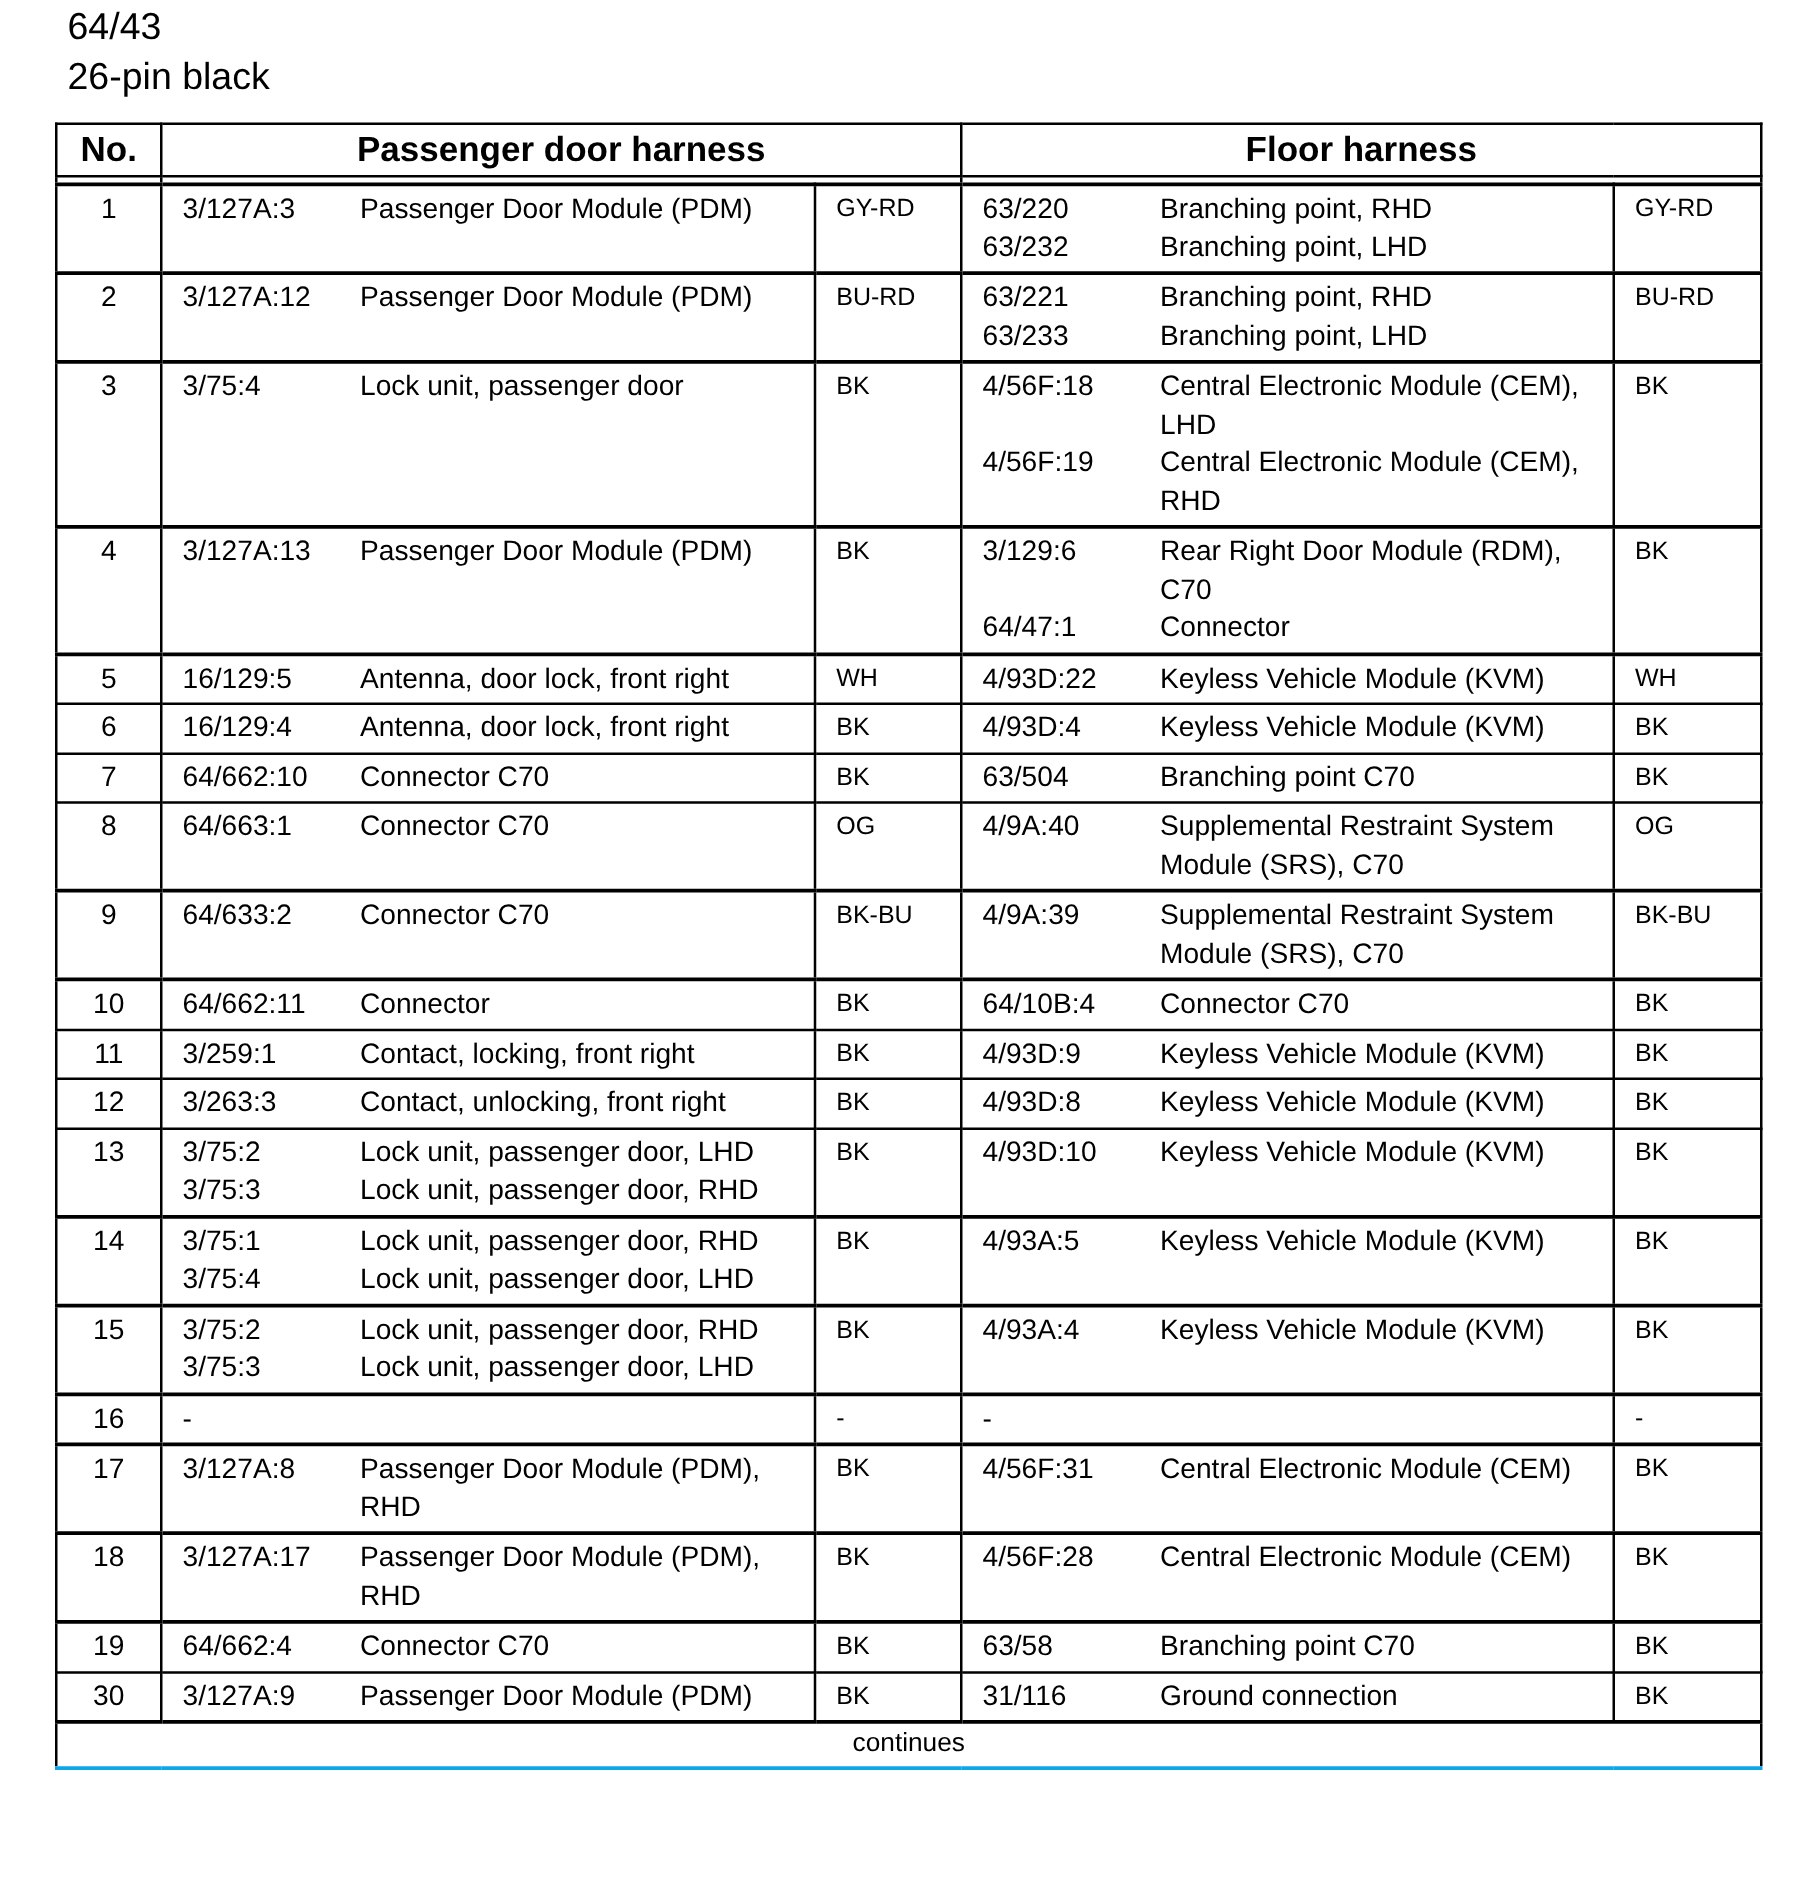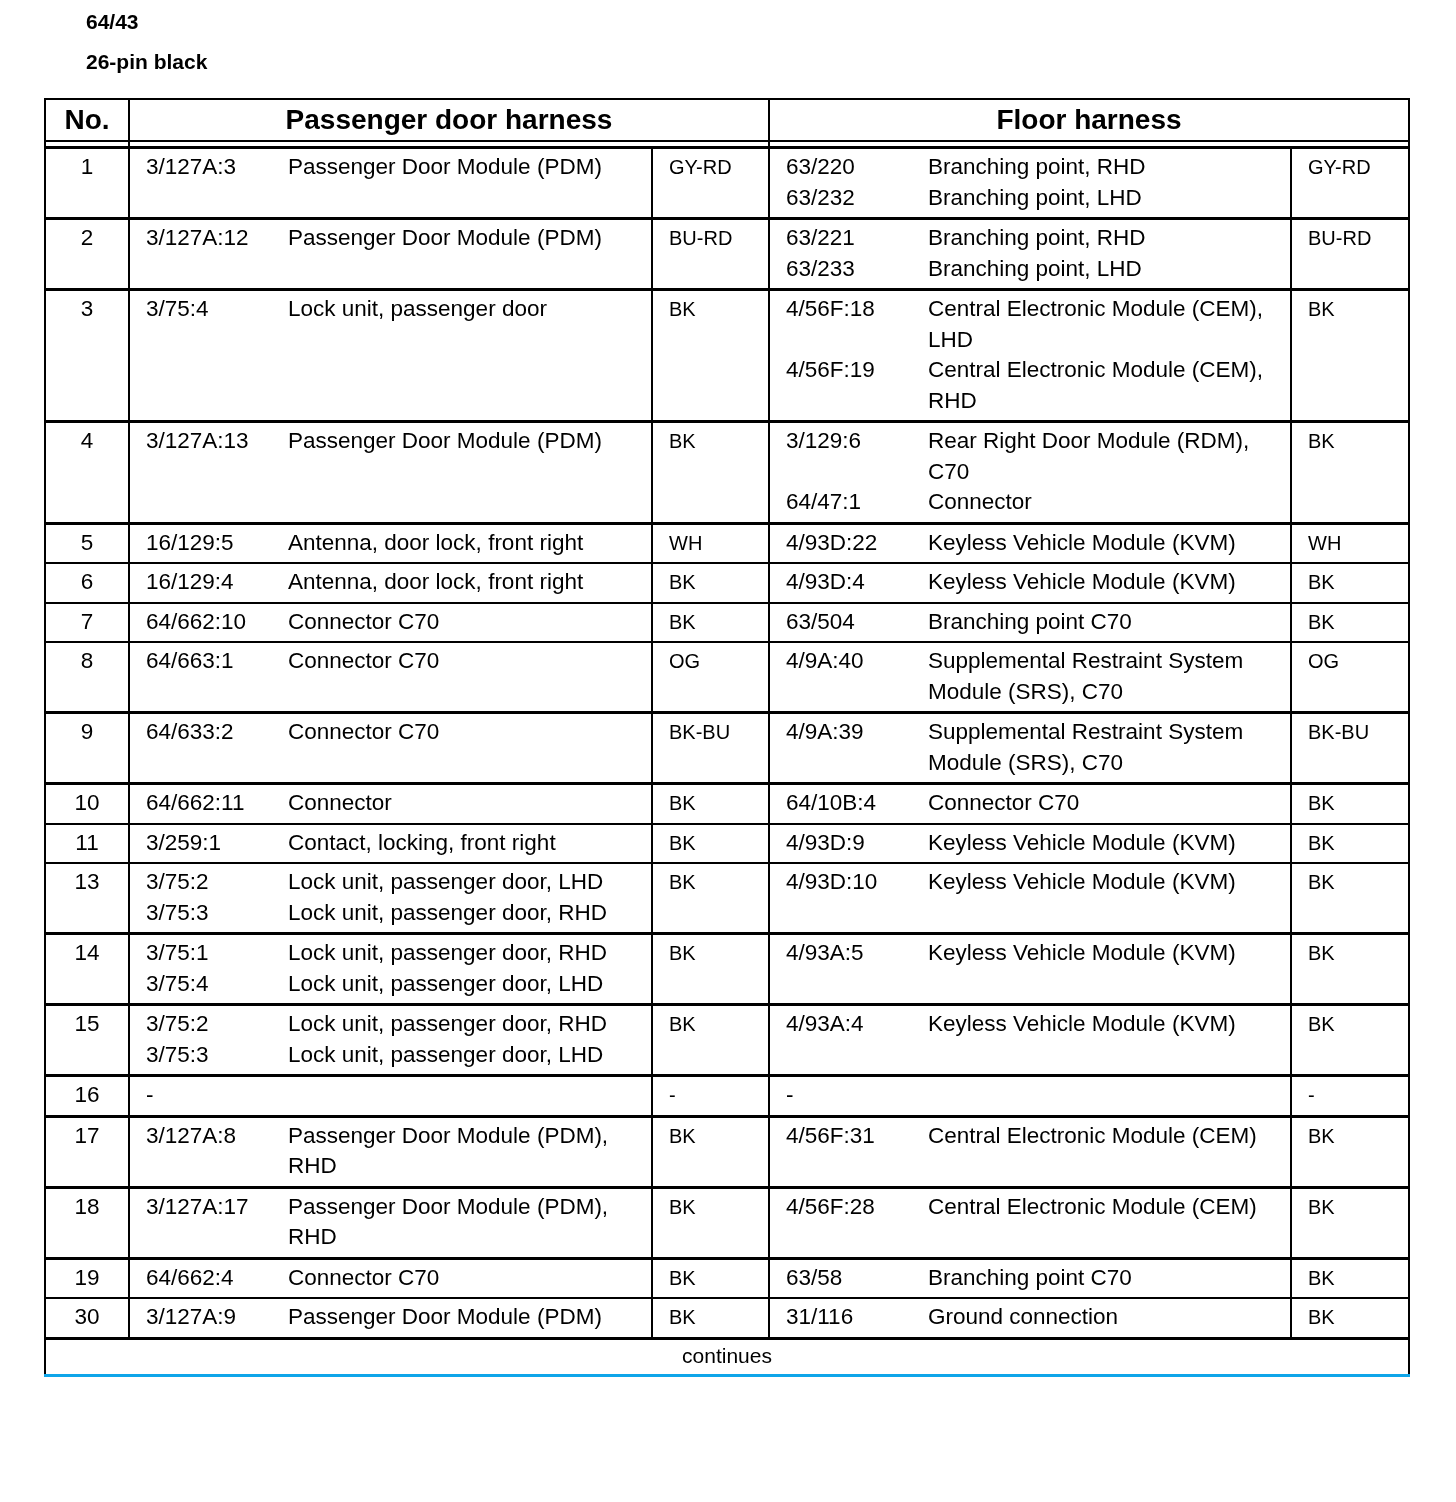--- a/index.html
+++ b/index.html
@@ -2,21 +2,21 @@
 <html><head>
 <meta charset="utf-8">
 <style>
   html, body { margin: 0; padding: 0; background: #ffffff; }
   body {
     width: 1456px; height: 1502px; position: relative; overflow: hidden;
     font-family: "Liberation Sans", sans-serif; color: #000;
   }
   .title {
     position: absolute; left: 54px; top: 2px;
-    font-weight: bold; font-size: 21px; line-height: 40px; margin-left: 32px;
+    font-weight: normal; font-size: 30px; line-height: 40px;
   }
   .tbl {
     position: absolute; left: 44px; top: 98px; width: 1364px;
     border-collapse: collapse; table-layout: fixed; border-radius: 20px;
   }
   .tbl td, .tbl th {
     border: 2px solid #000; vertical-align: top; padding: 0;
     font-size: 22.5px; line-height: 30.5px;
   }
   .tbl th {
@@ -263,20 +263,37 @@
         </td>
         <td class="c-color">BK</td>
         <td class="c-pin">
           <div class="ent">
             <span class="ref">4/93D:9</span>
             <span class="desc">Keyless Vehicle Module (KVM)</span>
           </div>
         </td>
         <td class="c-color">BK</td>
       </tr>
+      <tr class="row thin">
+        <td class="c-no">12</td>
+        <td class="c-pin">
+          <div class="ent">
+            <span class="ref">3/263:3</span>
+            <span class="desc">Contact, unlocking, front right</span>
+          </div>
+        </td>
+        <td class="c-color">BK</td>
+        <td class="c-pin">
+          <div class="ent">
+            <span class="ref">4/93D:8</span>
+            <span class="desc">Keyless Vehicle Module (KVM)</span>
+          </div>
+        </td>
+        <td class="c-color">BK</td>
+      </tr>
       <tr class="row">
         <td class="c-no">13</td>
         <td class="c-pin">
           <div class="ent">
             <span class="ref">3/75:2</span>
             <span class="desc">Lock unit, passenger door, LHD</span>
           </div>
           <div class="ent">
             <span class="ref">3/75:3</span>
             <span class="desc">Lock unit, passenger door, RHD</span>

